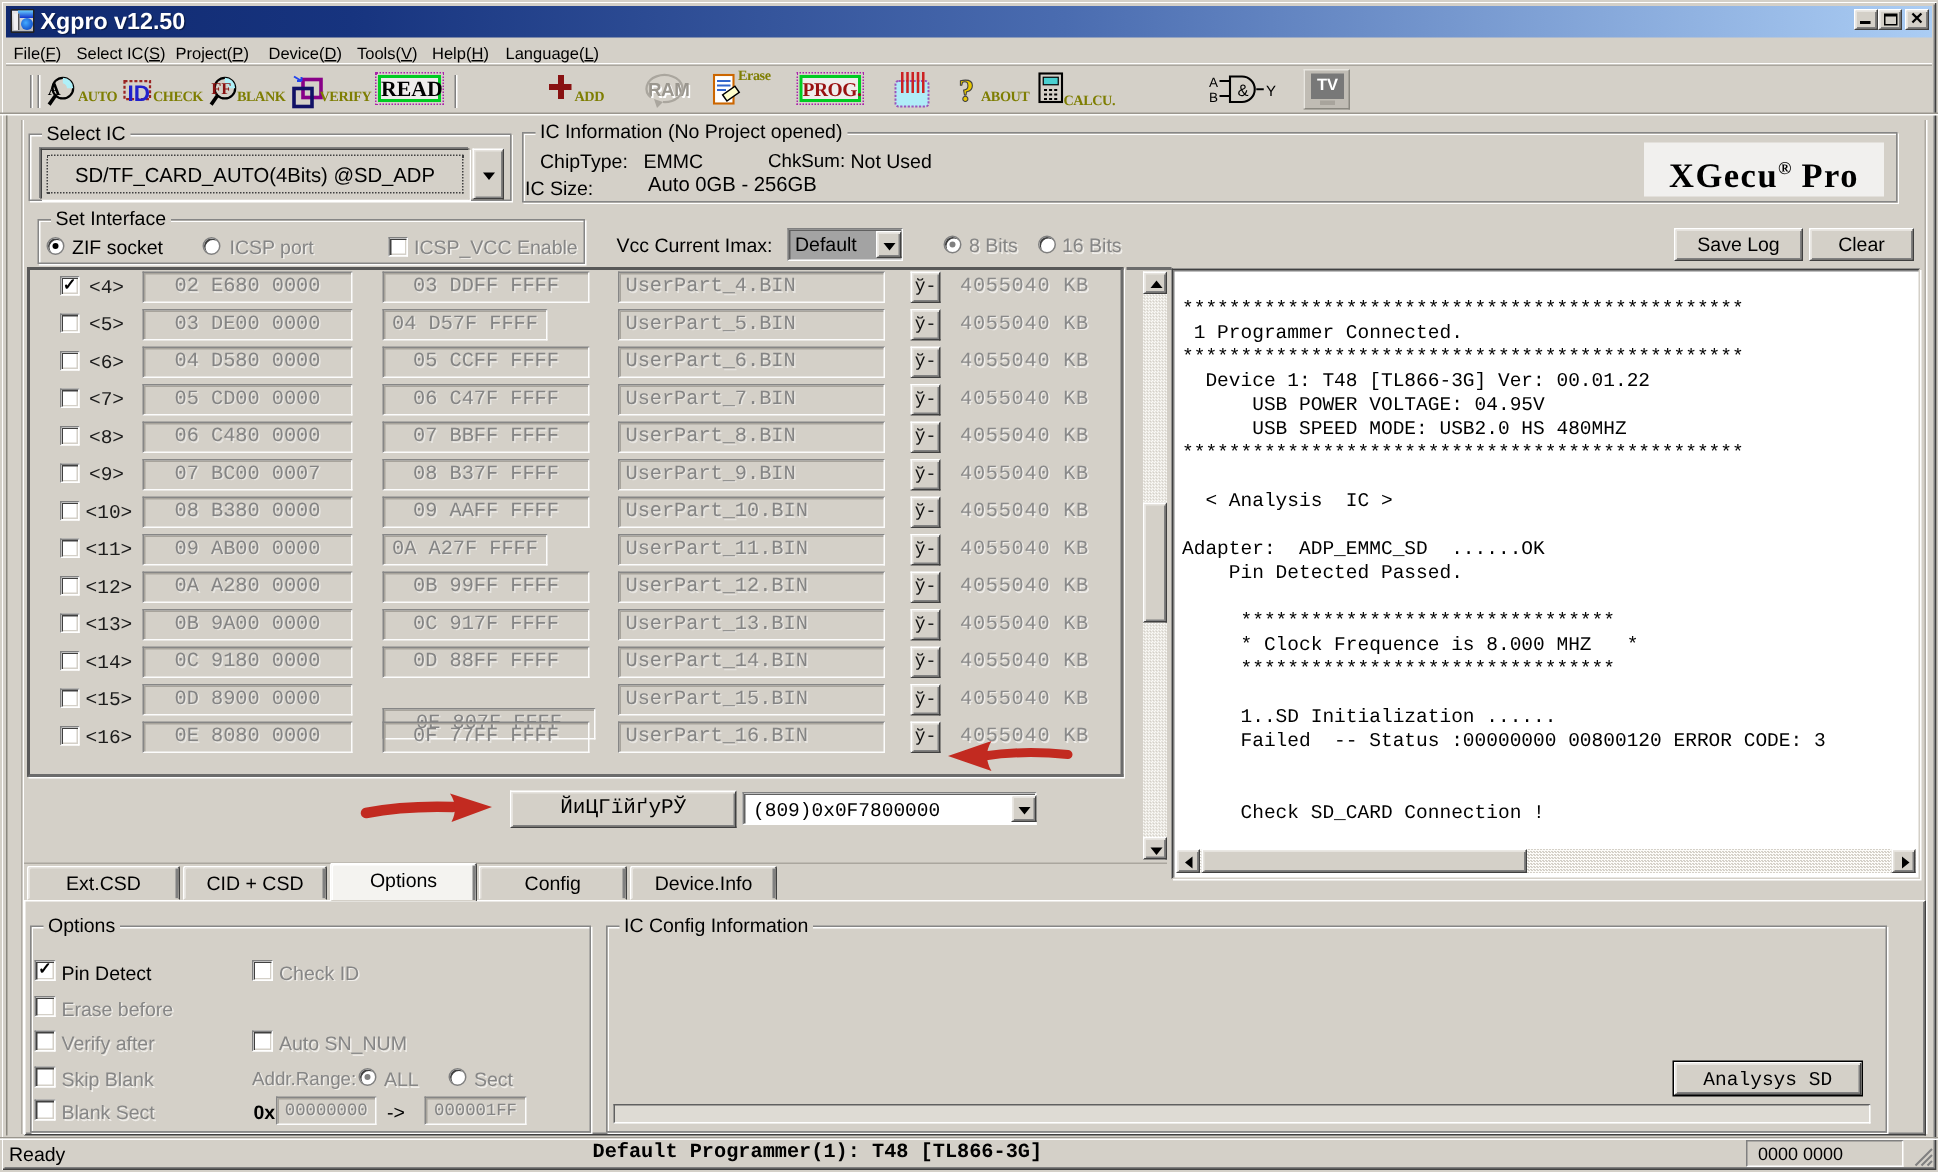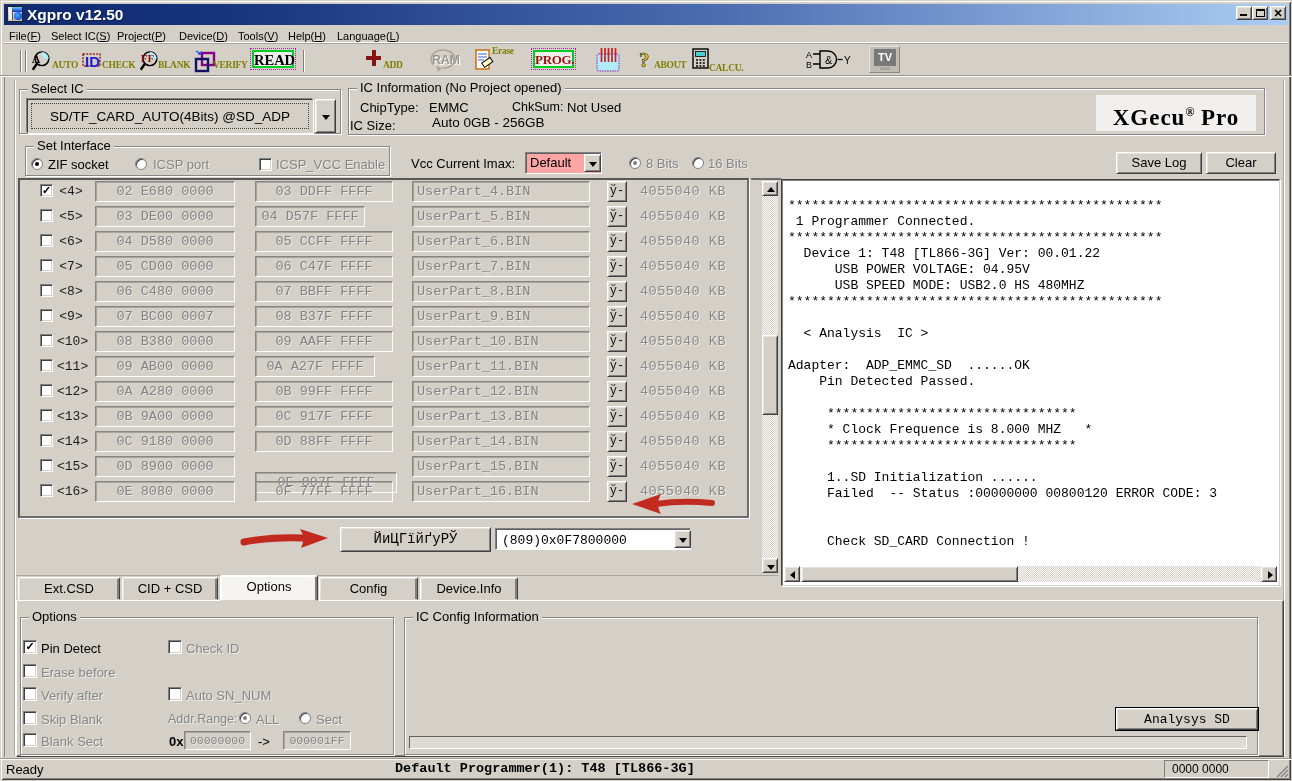--- a/index.html
+++ b/index.html
@@ -179,21 +179,21 @@
 <div class="radio" style="left:31px;top:158px">
     <div class="rdot"></div>
   </div>
 <div class="abs" style="left:48px;top:157px">ZIF socket</div>
 <div class="radio" style="left:135px;top:158px"></div>
 <div class="abs dis" style="left:153px;top:157px">ICSP port</div>
 <div class="cbx" style="left:259px;top:158px"></div>
 <div class="abs dis" style="left:276px;top:157px">ICSP_VCC Enable</div>
 
 <div class="abs" style="left:411px;top:156px">Vcc Current Imax:</div>
-<div class="abs sunk" style="left:525px;top:152px;width:77px;height:22px;background:#fca5a5;line-height:20px;padding-left:4px">Default</div>
+<div class="abs sunk" style="left:525px;top:152px;width:77px;height:22px;background:#a3a3a3;line-height:20px;padding-left:4px">Default</div>
 <div class="dd" style="left:584px;top:154px;height:18px">
     <div class="arr" style="left:4px;top:7px"></div>
   </div>
 <div class="radio" style="left:629px;top:157px">
     <div class="rdot" style="background:#808080"></div>
   </div>
 <div class="abs dis" style="left:646px;top:156px">8 Bits</div>
 <div class="radio" style="left:692px;top:157px"></div>
 <div class="abs dis" style="left:708px;top:156px">16 Bits</div>
 
@@ -246,21 +246,21 @@
 <div class="cbx" style="left:40px;top:334px"></div>
 <div class="rlab" style="top:334px">&lt;10&gt;</div>
 <div class="fld" style="left:95px;top:331px;width:140px;text-align:center">08 B380 0000</div>
 <div class="fld" style="left:255px;top:331px;width:138px;text-align:center">09 AAFF FFFF</div>
 <div class="fld" style="left:412px;top:331px;width:178px;padding-left:4px">UserPart_10.BIN</div>
 <div class="ybtn" style="top:331px">ў-</div>
 <div class="kb" style="top:334px">4055040 KB</div>
 <div class="cbx" style="left:40px;top:359px"></div>
 <div class="rlab" style="top:359px">&lt;11&gt;</div>
 <div class="fld" style="left:95px;top:356px;width:140px;text-align:center">09 AB00 0000</div>
-<div class="fld" style="left:255px;top:356px;width:120px;text-align:center">0A A27F FFFF</div>
+<div class="fld" style="left:255px;top:356px;width:110px;text-align:center">0A A27F FFFF</div>
 <div class="fld" style="left:412px;top:356px;width:178px;padding-left:4px">UserPart_11.BIN</div>
 <div class="ybtn" style="top:356px">ў-</div>
 <div class="kb" style="top:359px">4055040 KB</div>
 <div class="cbx" style="left:40px;top:384px"></div>
 <div class="rlab" style="top:384px">&lt;12&gt;</div>
 <div class="fld" style="left:95px;top:381px;width:140px;text-align:center">0A A280 0000</div>
 <div class="fld" style="left:255px;top:381px;width:138px;text-align:center">0B 99FF FFFF</div>
 <div class="fld" style="left:412px;top:381px;width:178px;padding-left:4px">UserPart_12.BIN</div>
 <div class="ybtn" style="top:381px">ў-</div>
 <div class="kb" style="top:384px">4055040 KB</div>
@@ -386,21 +386,21 @@
 <div class="cbx" style="left:23px;top:733px;width:14px;height:14px;z-index:2"></div>
 <div class="abs dis" style="left:41px;top:734px;z-index:2">Blank Sect</div>
 <div class="abs" style="left:169px;top:734px;z-index:2;font-weight:bold">0x</div>
 <div class="fld" style="left:184px;top:731px;width:67px;height:19px;text-align:center;z-index:2;font-size:11.5px;line-height:17px">00000000</div>
 <div class="abs" style="left:258px;top:734px;z-index:2">-&gt;</div>
 <div class="fld" style="left:283px;top:731px;width:68px;height:19px;text-align:center;z-index:2;font-size:11.5px;line-height:17px">000001FF</div>
 
 <div class="grp" style="left:404px;top:617px;width:854px;height:138px;z-index:2">
     <span>IC Config Information</span>
   </div>
-<div class="abs" style="left:1115px;top:707px;width:144px;height:24px;border:1px solid #000;z-index:2">
+<div class="abs" style="left:1115px;top:707px;width:127px;height:24px;border:1px solid #000;z-index:2">
     <div class="btn abs" style="left:0;top:0;right:0;bottom:0;font-family:'Liberation Mono',monospace;font-size:13px;line-height:21px">Analysys SD</div>
   </div>
 <div class="abs" style="left:409px;top:736px;width:838px;height:13px;border:1px solid;border-color:#606060 #fff #fff #606060;background:#dedbd4;z-index:2"></div>
 
 <div class="abs" style="left:0px;top:758px;width:1292px;height:1px;background:#9a968e"></div>
 <div class="abs" style="left:0px;top:759px;width:1292px;height:1px;background:#fff"></div>
 <div class="abs" style="left:6px;top:762px">Ready</div>
 <div class="abs mono" style="left:395px;top:761px;font-weight:bold;font-size:13.5px">Default Programmer(1): T48 [TL866-3G]</div>
 <div class="abs" style="left:1164px;top:760px;width:105px;height:18px;border:1px solid;border-color:#808080 #fff #fff #808080;font-size:12px;line-height:17px;padding-left:7px">0000 0000</div>
 <svg class="abs" style="left:1276px;top:765px;width:13px;height:13px" viewBox="0 0 13 13">

